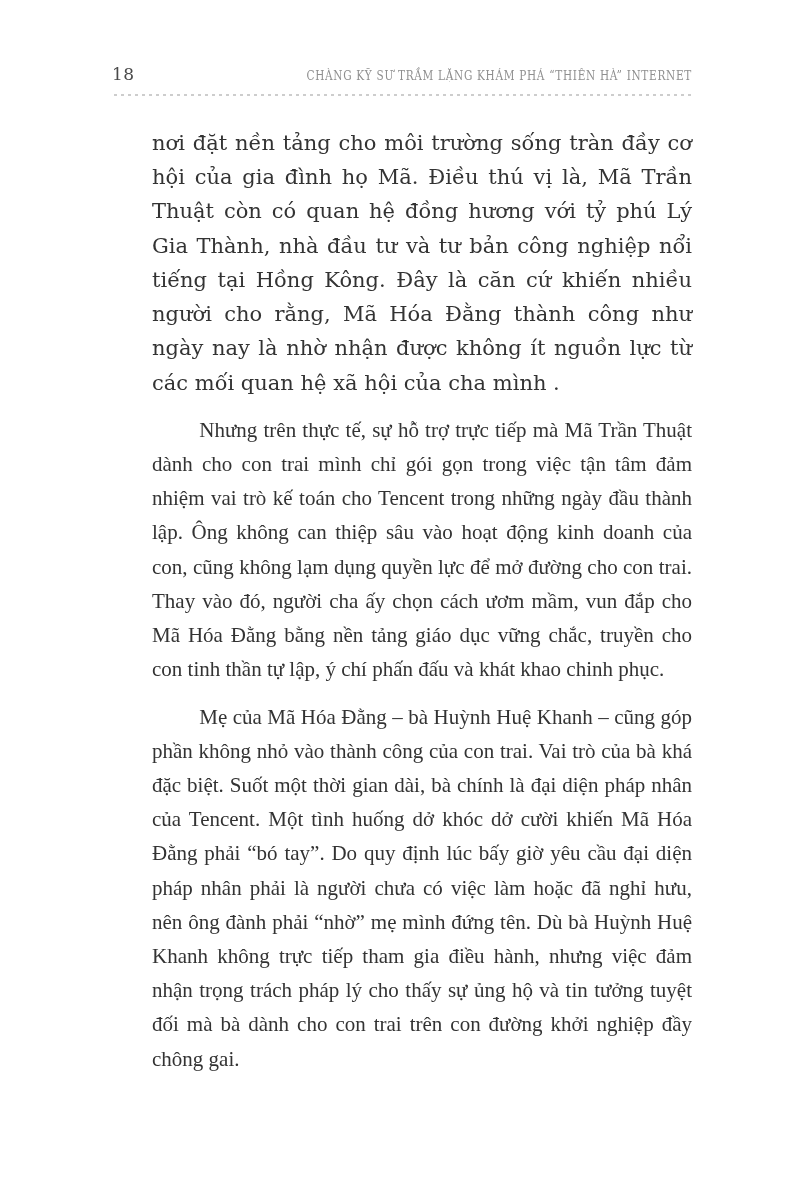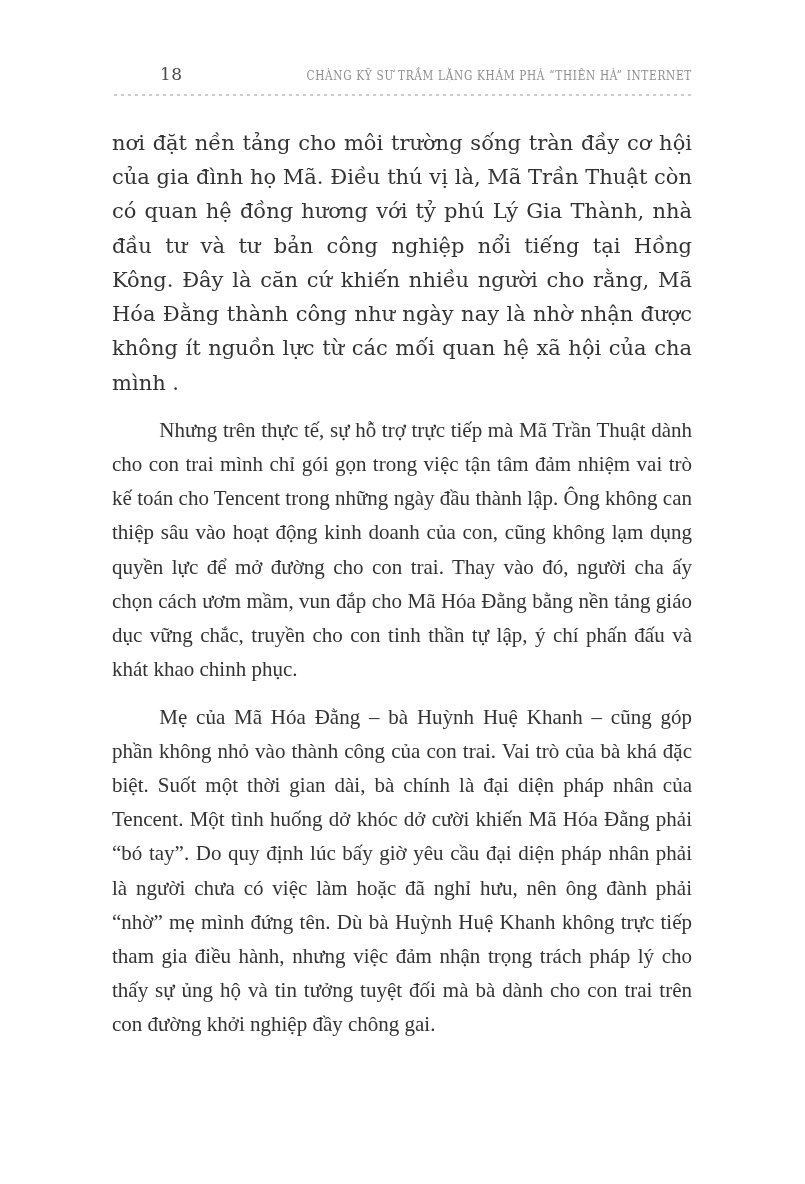--- a/index.html
+++ b/index.html
@@ -26,21 +26,20 @@
     justify-content: space-between;
     align-items: baseline;
     width: 100%;
   }
 
   .page-number {
     font-family: "DejaVu Serif", "Liberation Serif", serif;
     font-size: 17px;
     color: #4a4a4a;
     letter-spacing: 0.5px;
-    margin-left: 48px;
   }
 
   .running-title {
     font-family: "DejaVu Serif", "Liberation Serif", serif;
     font-size: 10.5px;
     color: #8f8f8f;
     letter-spacing: 0.7px;
     text-transform: uppercase;
     white-space: nowrap;
     transform: scaleY(1.15);
@@ -62,20 +61,21 @@
     width: 580px;
     font-size: 21px;
     line-height: 1.63;
     color: #333333;
     text-align: justify;
     text-justify: inter-word;
   }
 
   .para {
     margin-bottom: 13px;
+    margin-left: 40px;
   }
 
   .para.indent {
     text-indent: 2.25em;
     font-family: Liberation Serif, serif;
   }
 </style>
 </head>
 <body>
 

